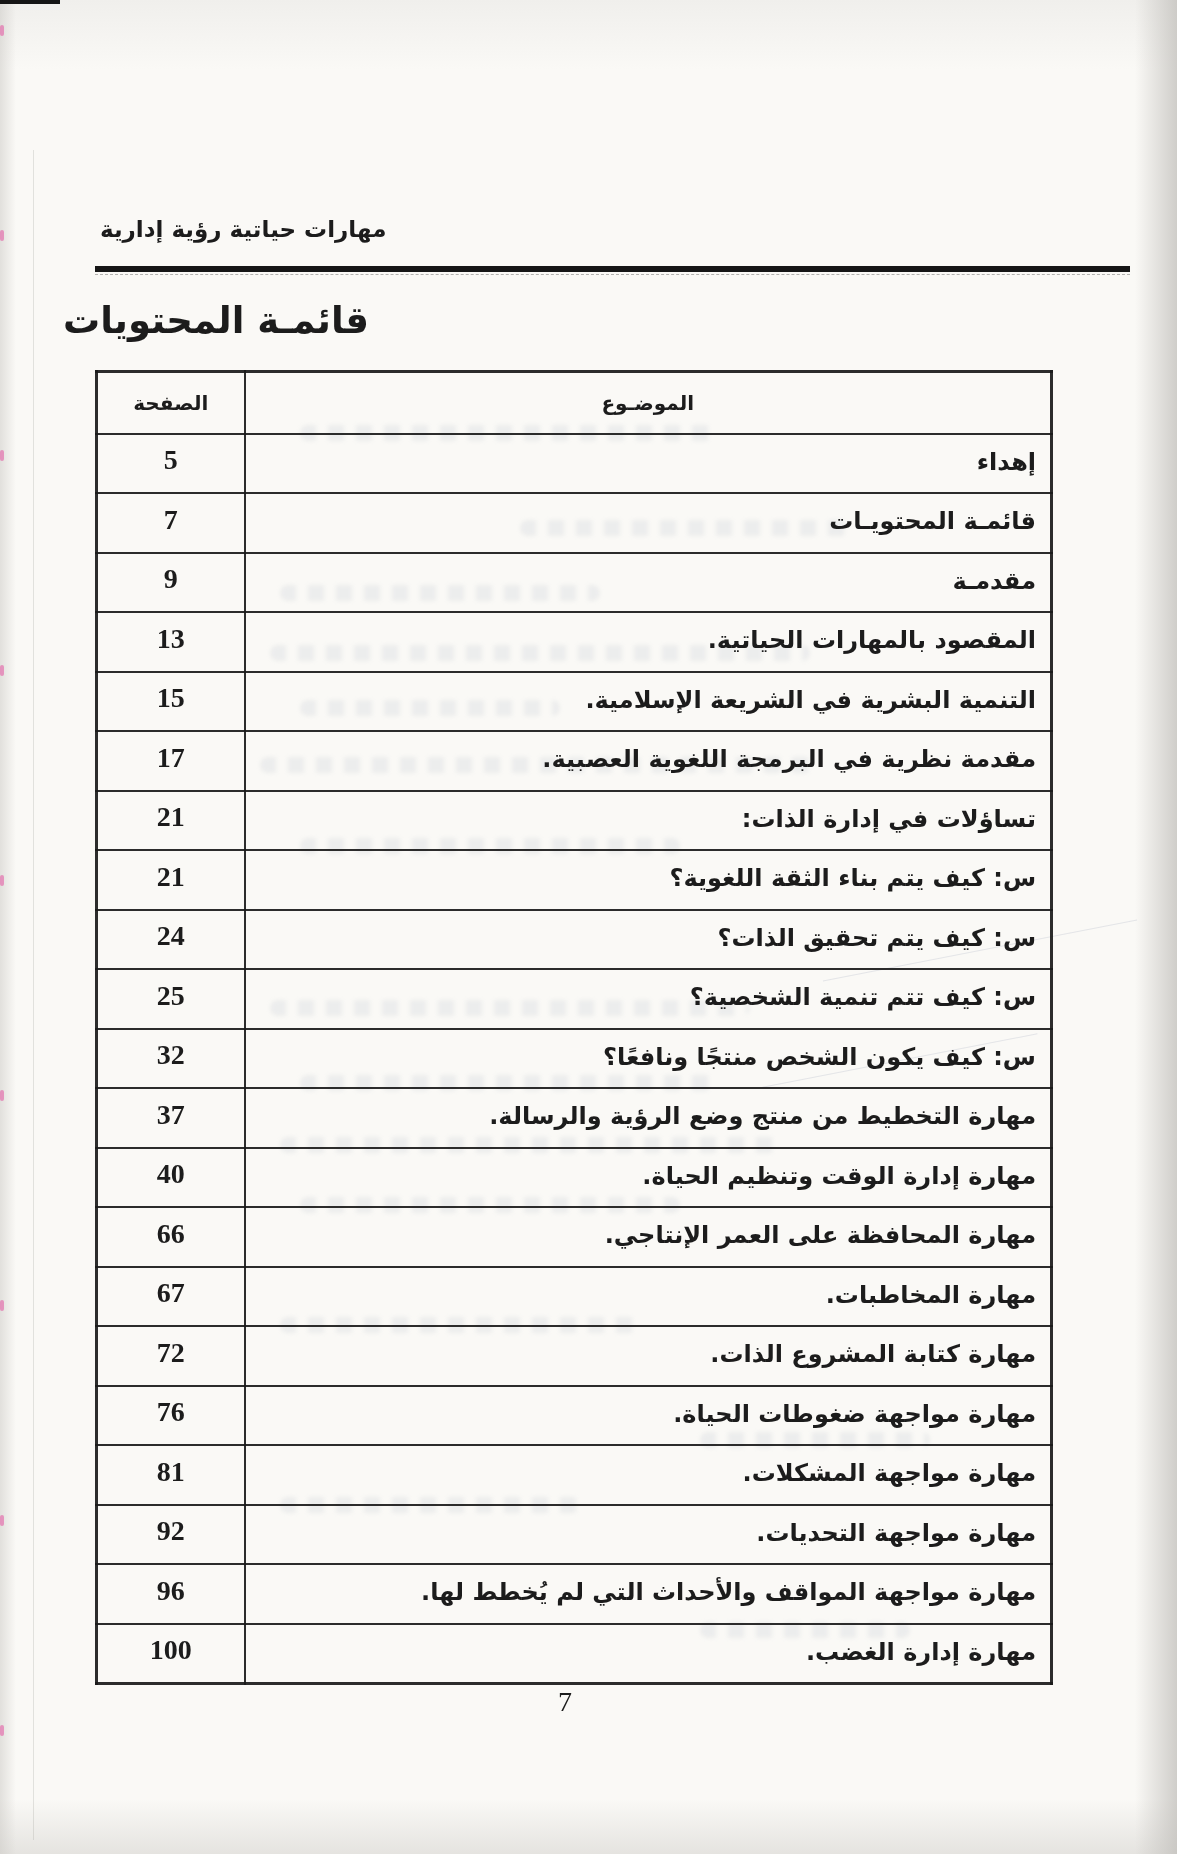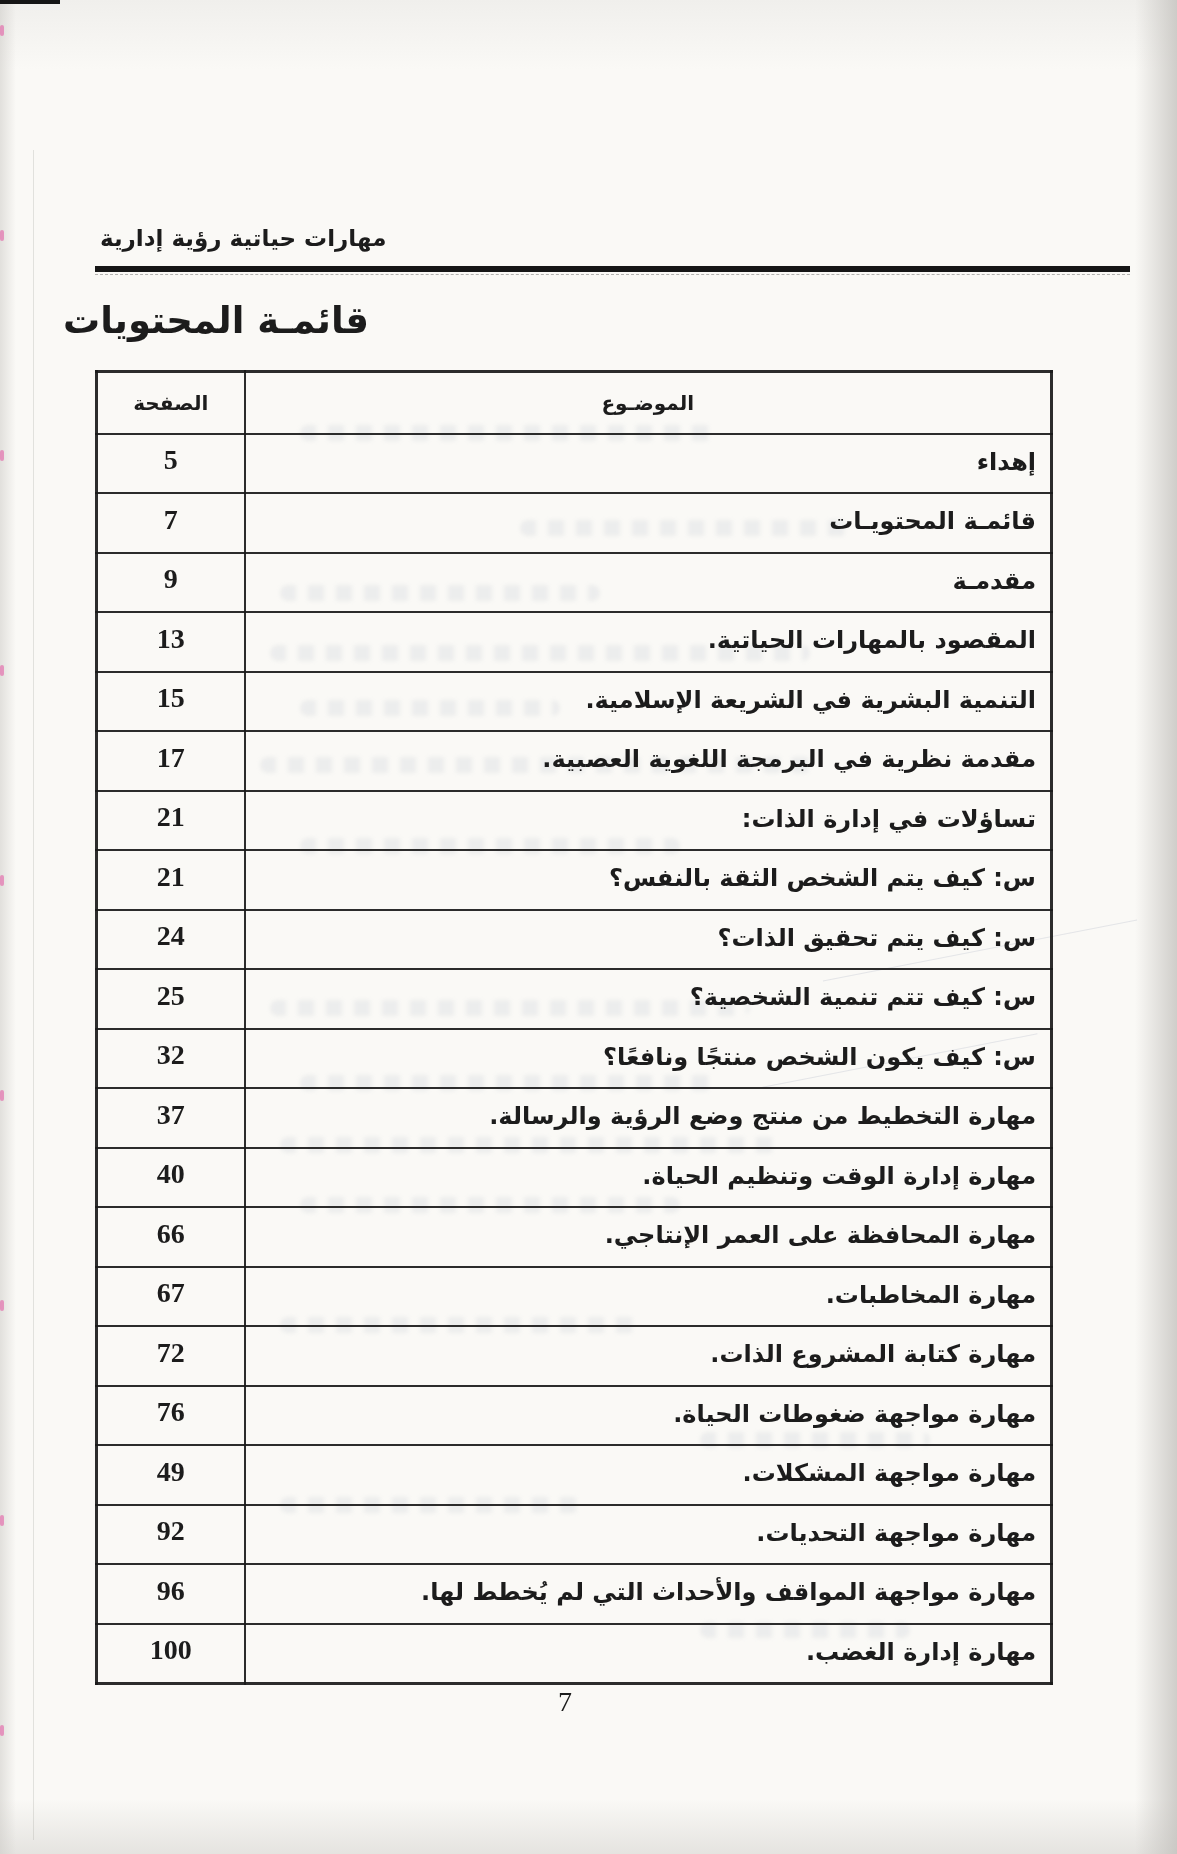--- a/index.html
+++ b/index.html
@@ -24,21 +24,21 @@
   .bleed-vline{left:33px;top:150px;width:1px;height:1690px;background:rgba(168,168,162,.30);}
   .pink-dash{left:0;width:4px;height:11px;background:rgba(228,82,160,.55);border-radius:2px;}
   .ghost{
     height:16px;border-radius:8px;filter:blur(2px);
     background:repeating-linear-gradient(90deg, rgba(140,155,175,.12) 0 16px, rgba(140,155,175,0) 16px 28px);
   }
   .crease{height:1px;background:rgba(150,160,180,.22);transform:rotate(-11deg);}
   
   .running-header{
     position:absolute;left:100px;top:216px;
-    direction:rtl;font-weight:bold;font-size:23px;letter-spacing:0;margin-top:9px;
+    direction:rtl;font-weight:bold;font-size:23px;letter-spacing:0;
   }
   .header-rule{
     position:absolute;left:95px;top:266px;width:1035px;height:6px;
     background:#161616;
   }
   .header-rule::after{
     content:"";position:absolute;left:0;right:0;top:8px;height:0;
     border-top:1px dashed rgba(50,50,50,.35);
   }
   
@@ -166,21 +166,21 @@
       <td class="topic-cell">مقدمة نظرية في البرمجة اللغوية العصبية.</td>
       <td class="page-cell">17</td>
     </tr>
 
     <tr class="toc-row">
       <td class="topic-cell">تساؤلات في إدارة الذات:</td>
       <td class="page-cell">21</td>
     </tr>
 
     <tr class="toc-row">
-      <td class="topic-cell">س: كيف يتم الشخص الثقة بالنفس؟</td>
+      <td class="topic-cell">س: كيف يتم بناء الثقة اللغوية؟</td>
       <td class="page-cell">21</td>
     </tr>
 
     <tr class="toc-row">
       <td class="topic-cell">س: كيف يتم تحقيق الذات؟</td>
       <td class="page-cell">24</td>
     </tr>
 
     <tr class="toc-row">
       <td class="topic-cell">س: كيف تتم تنمية الشخصية؟</td>
@@ -217,21 +217,21 @@
       <td class="page-cell">72</td>
     </tr>
 
     <tr class="toc-row">
       <td class="topic-cell">مهارة مواجهة ضغوطات الحياة.</td>
       <td class="page-cell">76</td>
     </tr>
 
     <tr class="toc-row">
       <td class="topic-cell">مهارة مواجهة المشكلات.</td>
-      <td class="page-cell">49</td>
+      <td class="page-cell">81</td>
     </tr>
 
     <tr class="toc-row">
       <td class="topic-cell">مهارة مواجهة التحديات.</td>
       <td class="page-cell">92</td>
     </tr>
 
     <tr class="toc-row">
       <td class="topic-cell">مهارة مواجهة المواقف والأحداث التي لم يُخطط لها.</td>
       <td class="page-cell">96</td>

